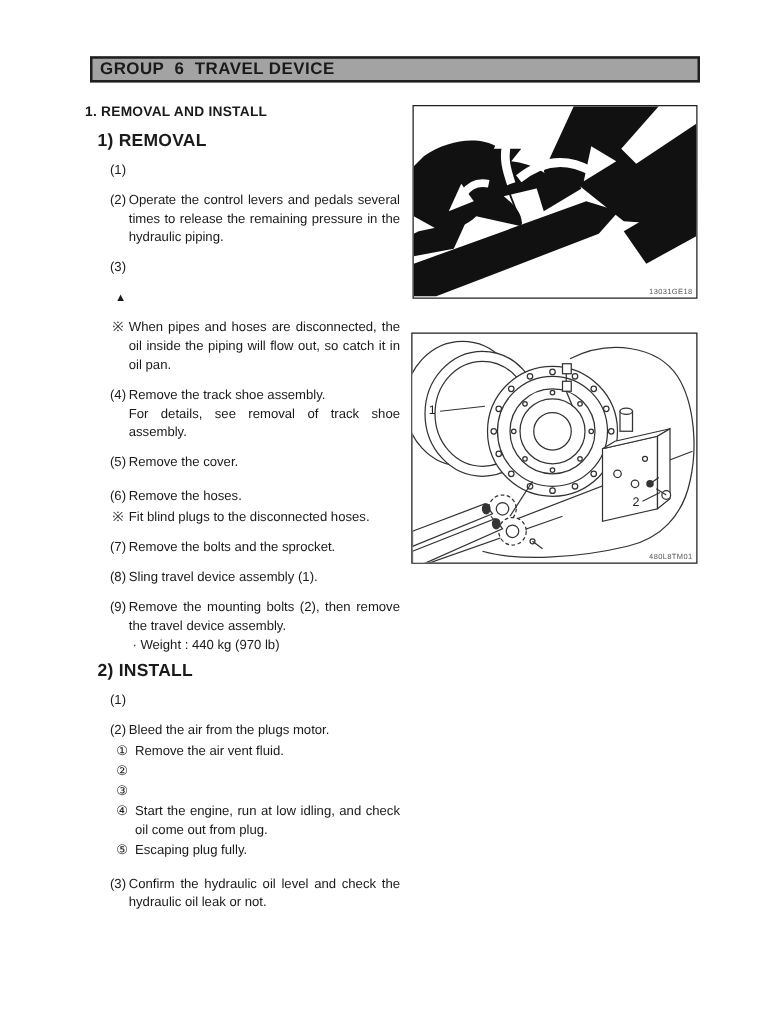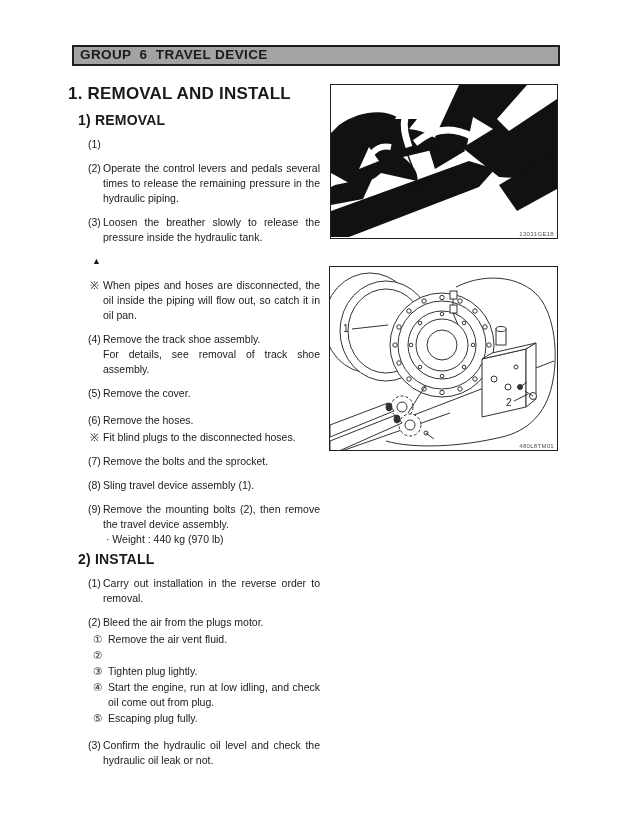--- a/index.html
+++ b/index.html
@@ -10,21 +10,21 @@
   }
   
   .header-box {
     position:absolute; left:72px; top:45px; width:478px; height:17px;
     background:#a3a3a3; border:2px solid #1f1f1f;
     display:flex; align-items:flex-start; padding-left:6px;
     font-weight:bold; font-size:13.5px; letter-spacing:.4px; white-space:pre;
   }
   
   .left-col { position:absolute; left:68px; top:84px; width:252px; }
-  .section-title { font-size:17px; font-weight:bold; margin:0 0 8px 0; letter-spacing:.2px; }
+  .section-title { font-size:11px; font-weight:bold; margin:0 0 8px 0; letter-spacing:.2px; }
   .sub-title { font-size:14px; font-weight:bold; margin:0 0 9px 10px; letter-spacing:.2px; }
   .sub-title.install { margin-top:4px; }
   .item { display:flex; margin-bottom:9px; font-size:10.5px; line-height:15px; }
   .item .num { flex:none; width:15px; margin-left:20px; }
   .item .txt { flex:1; text-align:justify; white-space:pre-line; }
   .item.warning { font-weight:bold; }
   .item.warning .num { margin-left:24px; width:16px; font-size:9px; }
   .item.note .num  { margin-left:22px; width:13px; }
   .item.circ .num  { margin-left:25px; width:15px; }
   .item.mb12 { margin-bottom:12px; }
@@ -61,21 +61,20 @@
 
     <div class="item">
       <span class="num">(1)</span>
     </div>
     <div class="item">
       <span class="num">(2)</span>
       <span class="txt">Operate the control levers and pedals several times to release the remaining pressure in the hydraulic piping.</span>
     </div>
     <div class="item">
       <span class="num">(3)</span>
-      <span class="txt">Loosen the breather slowly to release the pressure inside the hydraulic tank.</span>
     </div>
     <div class="item warning">
       <span class="num">▲</span>
     </div>
     <div class="item note">
       <span class="num">※</span>
       <span class="txt">When pipes and hoses are disconnected, the oil inside the piping will flow out, so catch it in oil pan.</span>
     </div>
     <div class="item">
       <span class="num">(4)</span>
@@ -105,36 +104,34 @@
     <div class="item tight">
       <span class="num">(9)</span>
       <span class="txt">Remove the mounting bolts (2), then remove the travel device assembly.
 &nbsp;· Weight : 440 kg (970 lb)</span>
     </div>
 
     <div class="sub-title install">2) INSTALL</div>
 
     <div class="item">
       <span class="num">(1)</span>
-      <span class="txt">Carry out installation in the reverse order to removal.</span>
     </div>
     <div class="item tight">
       <span class="num">(2)</span>
       <span class="txt">Bleed the air from the plugs motor.</span>
     </div>
     <div class="item circ vtight">
       <span class="num">①</span>
       <span class="txt">Remove the air vent fluid.</span>
     </div>
     <div class="item circ vtight">
       <span class="num">②</span>
     </div>
     <div class="item circ vtight">
       <span class="num">③</span>
-      <span class="txt">Tighten plug lightly.</span>
     </div>
     <div class="item circ vtight">
       <span class="num">④</span>
       <span class="txt">Start the engine, run at low idling, and check oil come out from plug.</span>
     </div>
     <div class="item circ mb12">
       <span class="num">⑤</span>
       <span class="txt">Escaping plug fully.</span>
     </div>
     <div class="item">

